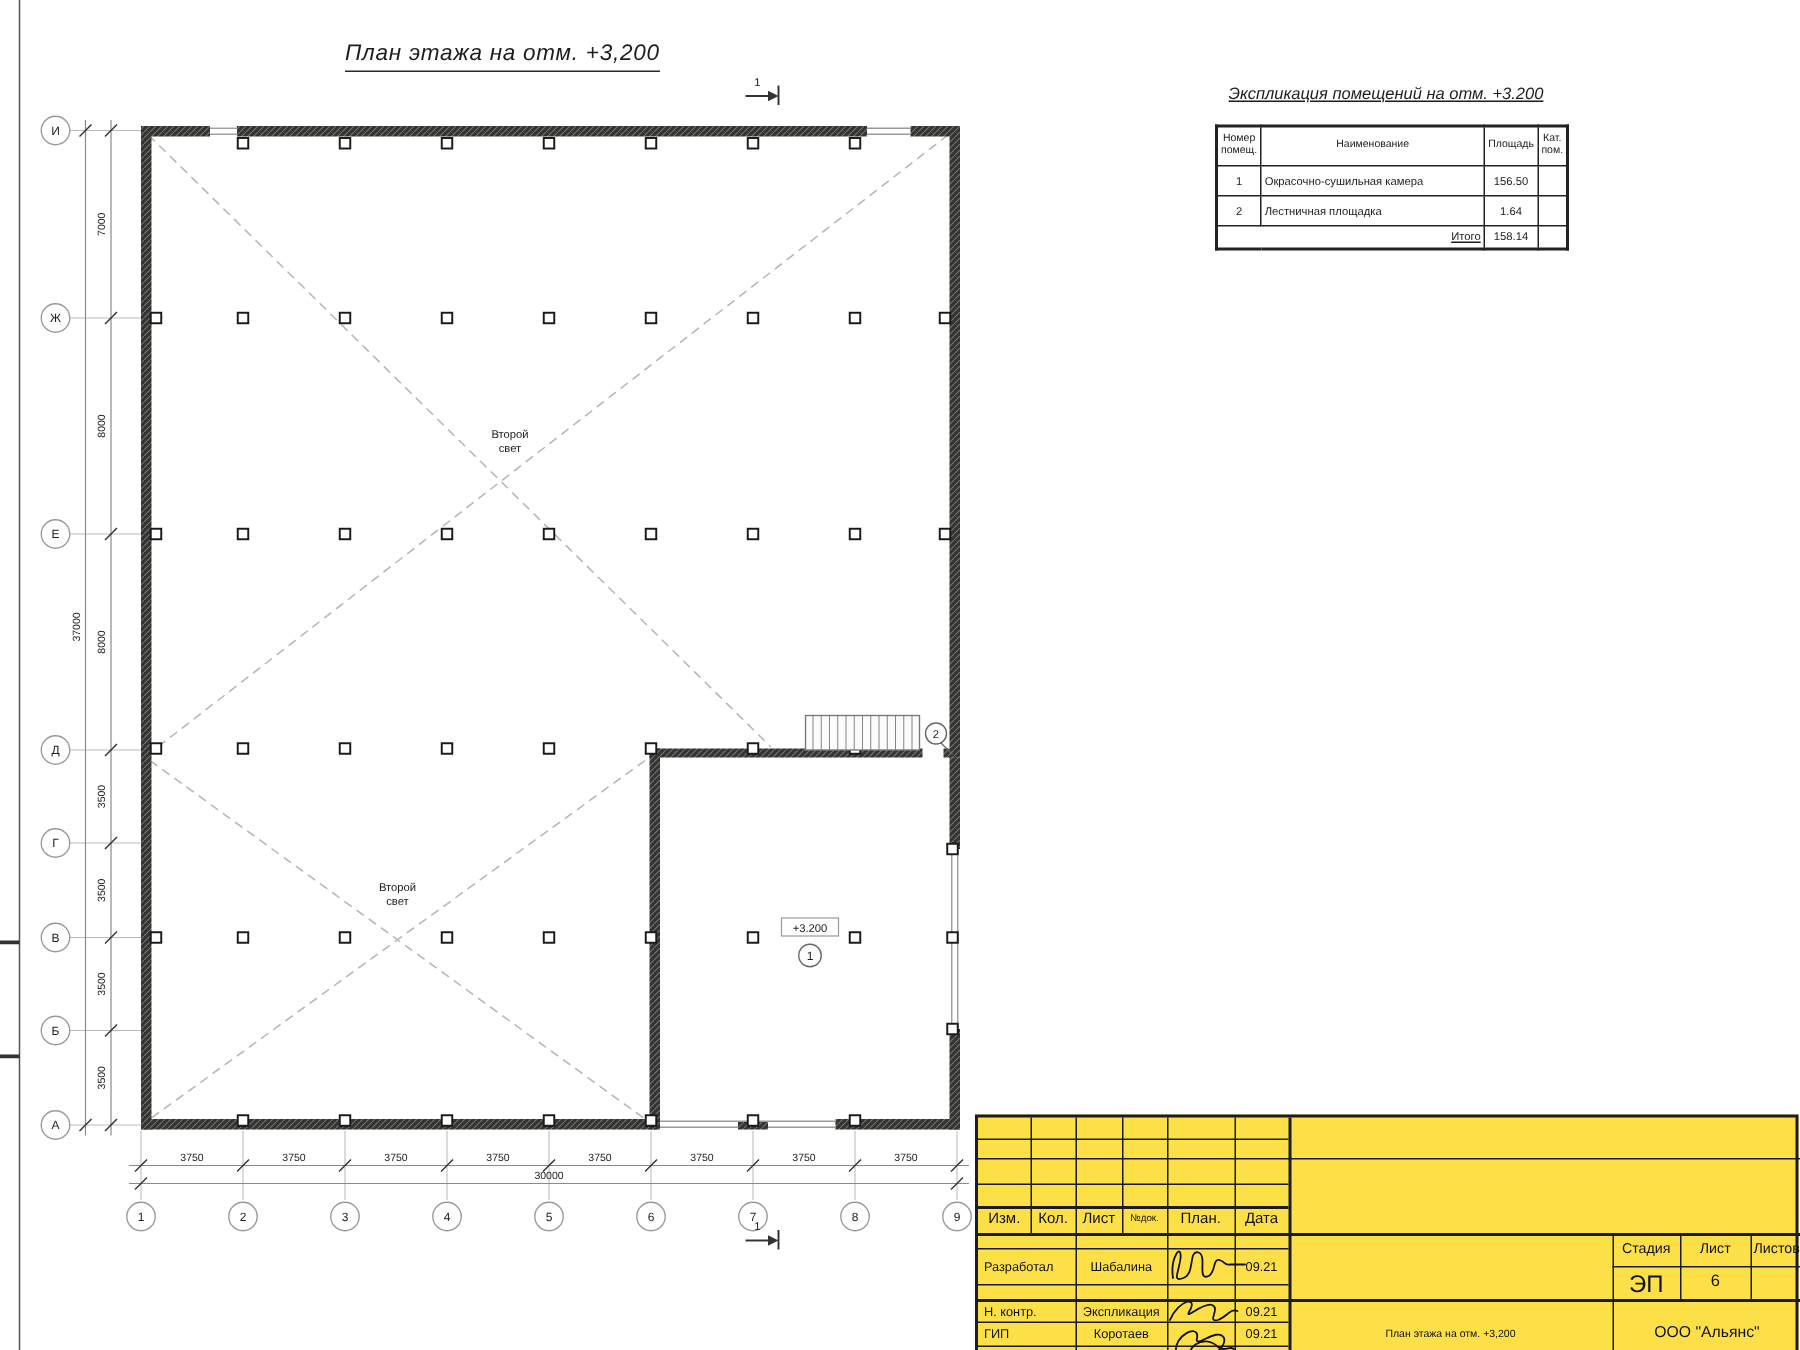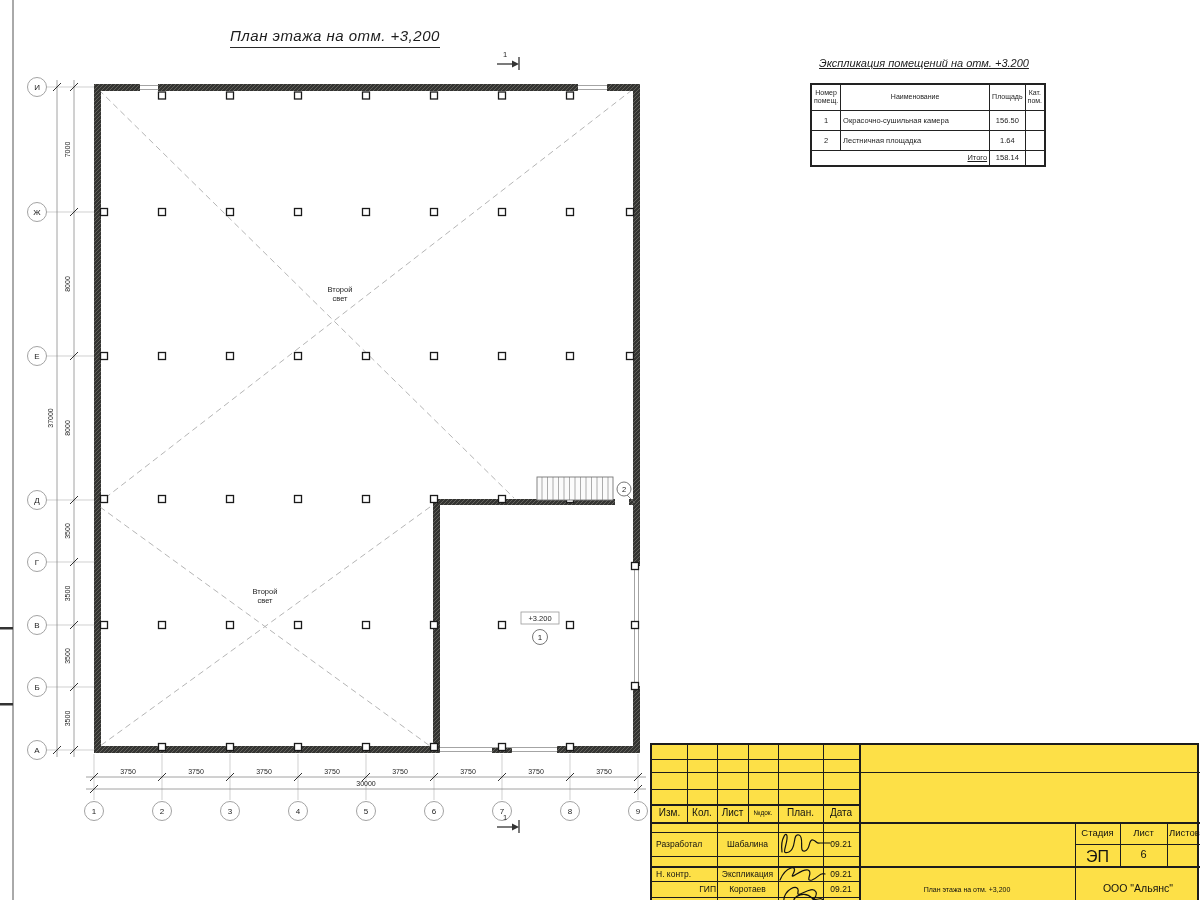--- a/index.html
+++ b/index.html
@@ -382,21 +382,21 @@
   <div class="tbt tb-h" style="left:171px;width:36px;top:63px">Дата</div>
 
   <div class="tbt tb-s" style="left:4px;width:64px;top:95px;text-align:left">Разработал</div>
   <div class="tbt tb-s" style="left:65px;width:61px;top:95px">Шабалина</div>
   <div class="tbt tb-s" style="left:171px;width:36px;top:95px">09.21</div>
 
   <div class="tbt tb-s" style="left:4px;width:60px;top:125px;text-align:left">Н. контр.</div>
   <div class="tbt tb-s" style="left:65px;width:61px;top:125px">Экспликация</div>
   <div class="tbt tb-s" style="left:171px;width:36px;top:125px">09.21</div>
 
-  <div class="tbt tb-s" style="left:4px;width:60px;top:140px;text-align:right">ГИП</div>
+  <div class="tbt tb-s" style="left:4px;width:60px;top:140px;text-align:left">ГИП</div>
   <div class="tbt tb-s" style="left:65px;width:61px;top:140px">Коротаев</div>
   <div class="tbt tb-s" style="left:171px;width:36px;top:140px">09.21</div>
 
   <svg class="abs" style="left:120px;top:77px" width="62" height="89" viewBox="0 0 62 89">
     <g fill="none" stroke="#111" stroke-width="1.2" stroke-linecap="round">
       <path d="M10,30 C8,16 16,6 15,17 C14,26 9,33 17,30 C25,27 20,11 27,13 C33,15 26,31 33,29 C39,27 36,17 41,18 C45,19 44,22 48,21 L58,21"></path>
       <path d="M8,58 C14,44 27,42 21,52 C17,59 30,46 36,48 C42,50 32,60 40,58 C46,56 48,50 53,52"></path>
       <path d="M12,80 C10,68 28,60 26,70 C24,78 40,62 44,70 C46,76 34,86 24,82 C16,79 30,66 40,76 C44,80 49,74 51,78"></path>
     </g>
   </svg>

